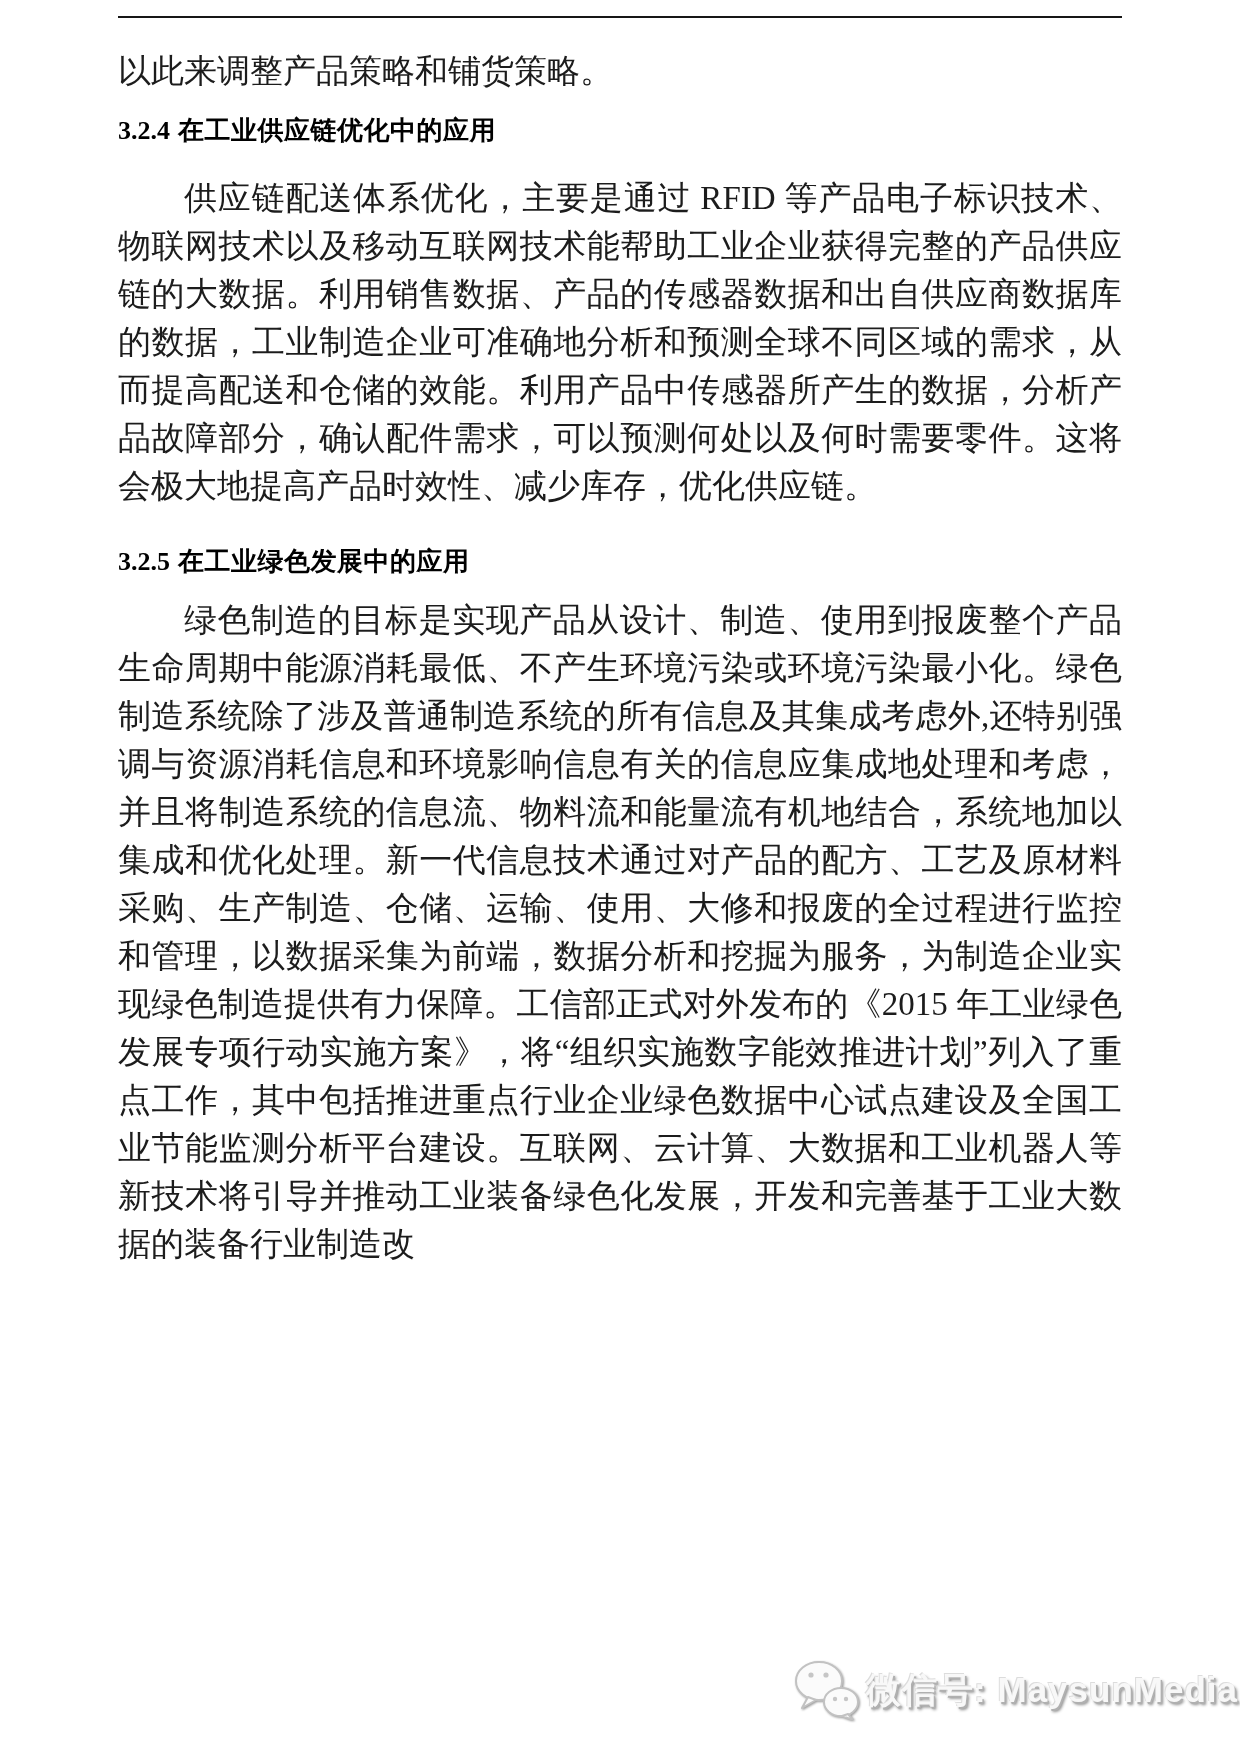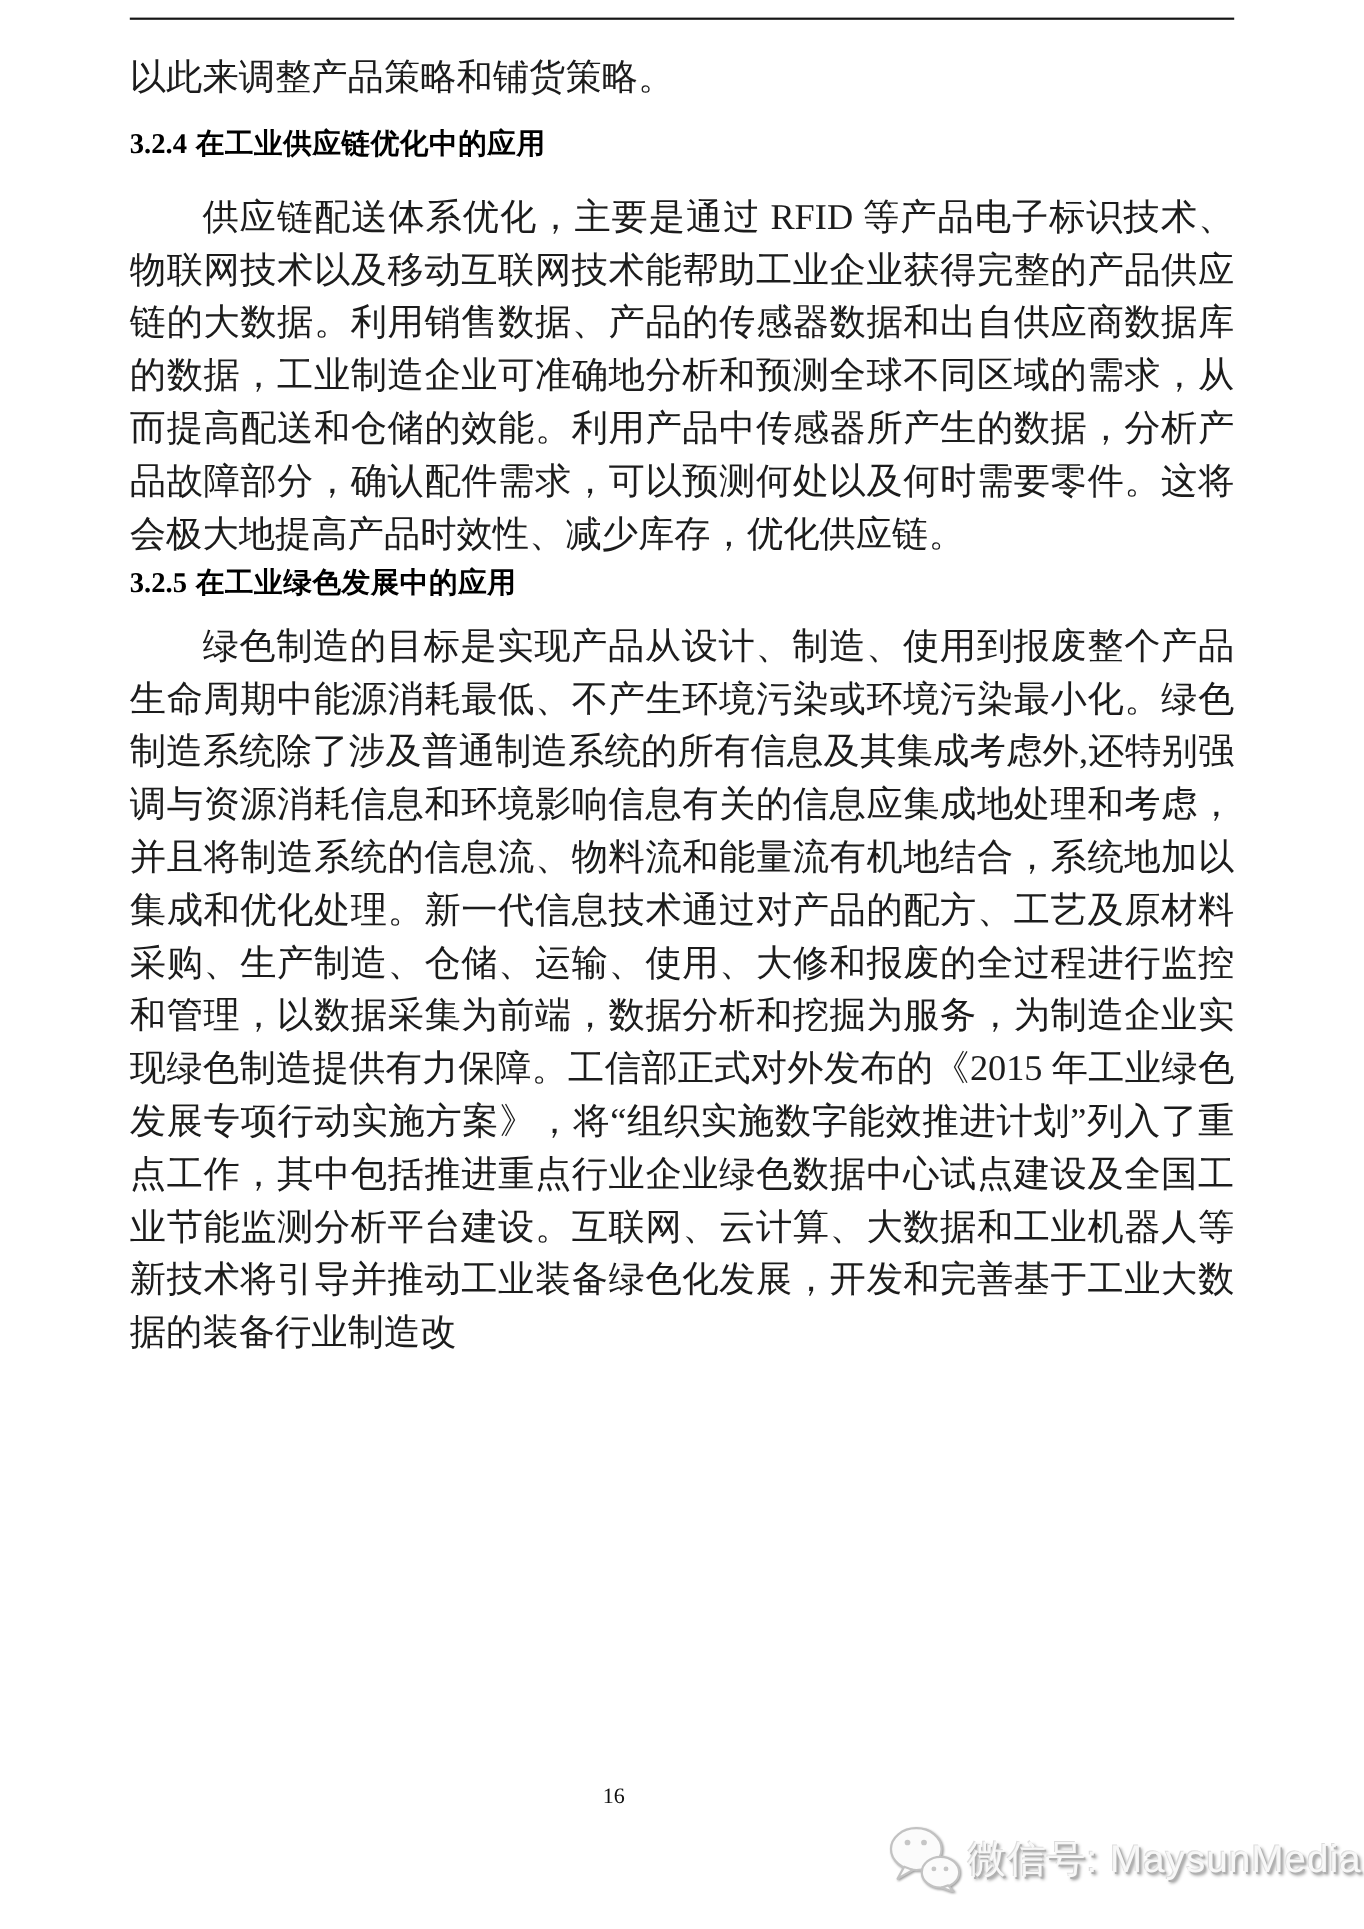--- a/index.html
+++ b/index.html
@@ -49,21 +49,21 @@
     margin-right:8px;
     letter-spacing:0;
   }
 
   
   .b0 { margin-top:29px; }
   .b1 { margin-top:16px; }
   .b2 { margin-top:41px; }
   .b3 { margin-top:24px; }
   .b4 { margin-top:16px; }
-  .b5 { }
+  .b5 { margin-top:32px; }
   .b6 { margin-top:15px; }
 
   .page-number {
     position:absolute;
     top:1622px;
     left:0;
     width:1116px;
     text-align:center;
     font-size:20px;
     color:#111111;
@@ -75,21 +75,21 @@
     right:2px;
     display:flex;
     align-items:center;
     gap:6px;
     white-space:nowrap;
   }
   .watermark-icon { filter:drop-shadow(1.5px 1.5px 1px #979797); }
   .watermark-text {
     font-family:"Liberation Sans","DejaVu Sans",sans-serif;
     font-size:35px;
-    font-weight:normal;
+    font-weight:bold;
     letter-spacing:1px;
     color:#f8f8f8;
     text-shadow:-1px -1px 0 #dcdcdc, 1.5px 1.5px 0 #b0b0b0, 2.5px 2.5px 3px #8f8f8f;
   }
 </style>
 </head>
 <body>
 
 <div class="page">
 
@@ -104,21 +104,20 @@
 
     <p class="para b3">供应链配送体系优化，主要是通过 RFID 等产品电子标识技术、物联网技术以及移动互联网技术能帮助工业企业获得完整的产品供应链的大数据。利用销售数据、产品的传感器数据和出自供应商数据库的数据，工业制造企业可准确地分析和预测全球不同区域的需求，从而提高配送和仓储的效能。利用产品中传感器所产生的数据，分析产品故障部分，确认配件需求，可以预测何处以及何时需要零件。这将会极大地提高产品时效性、减少库存，优化供应链。</p>
 
     <h2 class="section-heading b5">
       <span class="hnum">3.2.5</span><span class="htitle">在工业绿色发展中的应用</span>
     </h2>
 
     <p class="para b6">绿色制造的目标是实现产品从设计、制造、使用到报废整个产品生命周期中能源消耗最低、不产生环境污染或环境污染最小化。绿色制造系统除了涉及普通制造系统的所有信息及其集成考虑外,还特别强调与资源消耗信息和环境影响信息有关的信息应集成地处理和考虑，并且将制造系统的信息流、物料流和能量流有机地结合，系统地加以集成和优化处理。新一代信息技术通过对产品的配方、工艺及原材料采购、生产制造、仓储、运输、使用、大修和报废的全过程进行监控和管理，以数据采集为前端，数据分析和挖掘为服务，为制造企业实现绿色制造提供有力保障。工信部正式对外发布的《2015 年工业绿色发展专项行动实施方案》，将“组织实施数字能效推进计划”列入了重点工作，其中包括推进重点行业企业绿色数据中心试点建设及全国工业节能监测分析平台建设。互联网、云计算、大数据和工业机器人等新技术将引导并推动工业装备绿色化发展，开发和完善基于工业大数据的装备行业制造改</p>
   </div>
 
-  <div class="page-number">16</div>
 
   <div class="watermark">
     <svg class="watermark-icon" width="66" height="60" viewBox="0 0 66 60" xmlns="http://www.w3.org/2000/svg">
       <g fill="#fbfbfb" stroke="#c2c2c2" stroke-width="2">
         <ellipse cx="25" cy="21" rx="23" ry="19"></ellipse>
         <path d="M14 37 L8 48 L22 40 Z" stroke-linejoin="round"></path>
         <ellipse cx="47" cy="42" rx="17" ry="14"></ellipse>
         <path d="M54 54 L59 60 L48 56 Z" stroke-linejoin="round"></path>
       </g>
       <g fill="#c6c6c6" stroke="none">

